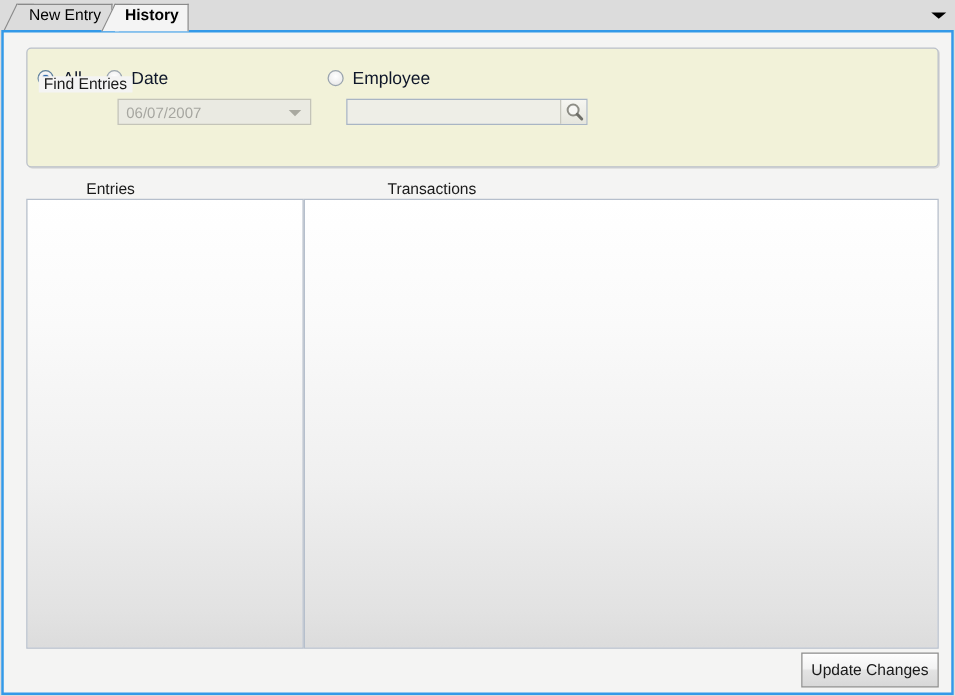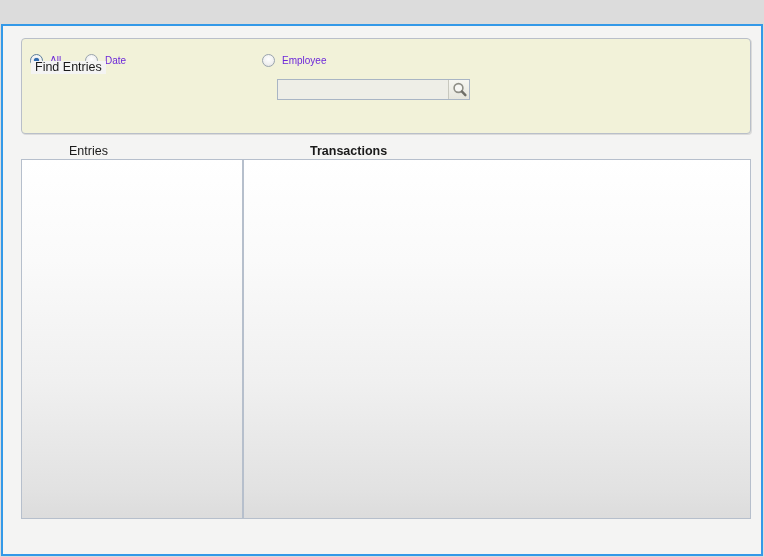--- a/index.html
+++ b/index.html
@@ -181,22 +181,22 @@
   }
   .radio.checked .dot {
     border-color: #5d7f9c;
   }
   .radio.checked .dot::after {
     background: #2f6bb0;
     box-shadow: 0 0 1px #1d4f8a;
   }
   .radio .rlabel {
     margin-left: 7px;
-    font-size: 10px;
-    color: #6d28d9;
+    font-size: 14px;
+    color: #0f172a;
   }
 
   #radio-all      { left: 27px; }
   #radio-date     { left: 82px; }
   #radio-employee { left: 259px; }
 
   
   .date-combo {
     position: absolute;
     left: 91px;
@@ -282,21 +282,21 @@
 
   
   .listlabel {
     position: absolute;
     font-size: 12.5px;
     color: #1a1a1a;
     white-space: nowrap;
     margin-left: 48px;
   }
   #label-entries      { left: 18px;  top: 118px; }
-  #label-transactions { left: 259px; top: 118px; font-weight: bold; }
+  #label-transactions { left: 259px; top: 118px; }
 
   
   .listbox {
     position: absolute;
     box-sizing: border-box;
     border: 1px solid #b6bfcc;
     background: linear-gradient(to bottom, #ffffff 0%, #fafafa 28%, #f0f0f0 62%, #e2e2e2 92%, #dcdcdc 100%);
     overflow: hidden;
     cursor: default;
   }
@@ -320,20 +320,38 @@
     width: 110px;
     height: 28px;
     line-height: 26px;
   }
 </style>
 </head>
 <body>
 
 <div id="app">
 
+  <div class="tabstrip">
+
+    <div class="tab" id="tab-new-entry">
+      <div class="tabslant"></div>
+      <div class="tabbody"></div>
+      <span class="tablabel">New Entry</span>
+    </div>
+
+    <div class="tab" id="tab-history">
+      <div class="tabslant"></div>
+      <div class="tabbody"></div>
+      <span class="tablabel">History</span>
+    </div>
+
+    <div class="tabs-overflow">
+      <div class="caret"></div>
+    </div>
+  </div>
 
   <div class="page">
 
     <div class="groupbox"></div>
     <div class="groupbox-title">Find Entries</div>
 
     <div class="radio-row">
 
       <div class="radio checked" id="radio-all">
         <span class="dot"></span>
@@ -344,32 +362,37 @@
         <span class="dot"></span>
         <span class="rlabel">Date</span>
       </div>
 
       <div class="radio" id="radio-employee">
         <span class="dot"></span>
         <span class="rlabel">Employee</span>
       </div>
     </div>
 
+    <div class="date-combo">
+      <span class="dval">06/07/2007</span>
+      <span class="dcaret"></span>
+    </div>
 
     <div class="emp-field">
       <div class="emp-btn">
         <svg class="mag" width="17" height="17" style="left:2px;top:1px;" viewBox="0 0 17 17">
           <circle cx="7.5" cy="7" r="4.4" fill="#f7f7f4" stroke="#8e8e86" stroke-width="1.6"></circle>
           <line x1="10.8" y1="10.4" x2="14.4" y2="14.2" stroke="#6f6f68" stroke-width="2.4" stroke-linecap="round"></line>
         </svg>
       </div>
     </div>
 
 
     <div class="listlabel" id="label-entries">Entries</div>
     <div class="listlabel" id="label-transactions">Transactions</div>
 
     <div class="listbox" id="listbox-entries"></div>
     <div class="listbox" id="listbox-transactions"></div>
 
+    <div class="btn" id="update-changes-button">Update Changes</div>
 
   </div>
 </div>
 
 </body></html>

